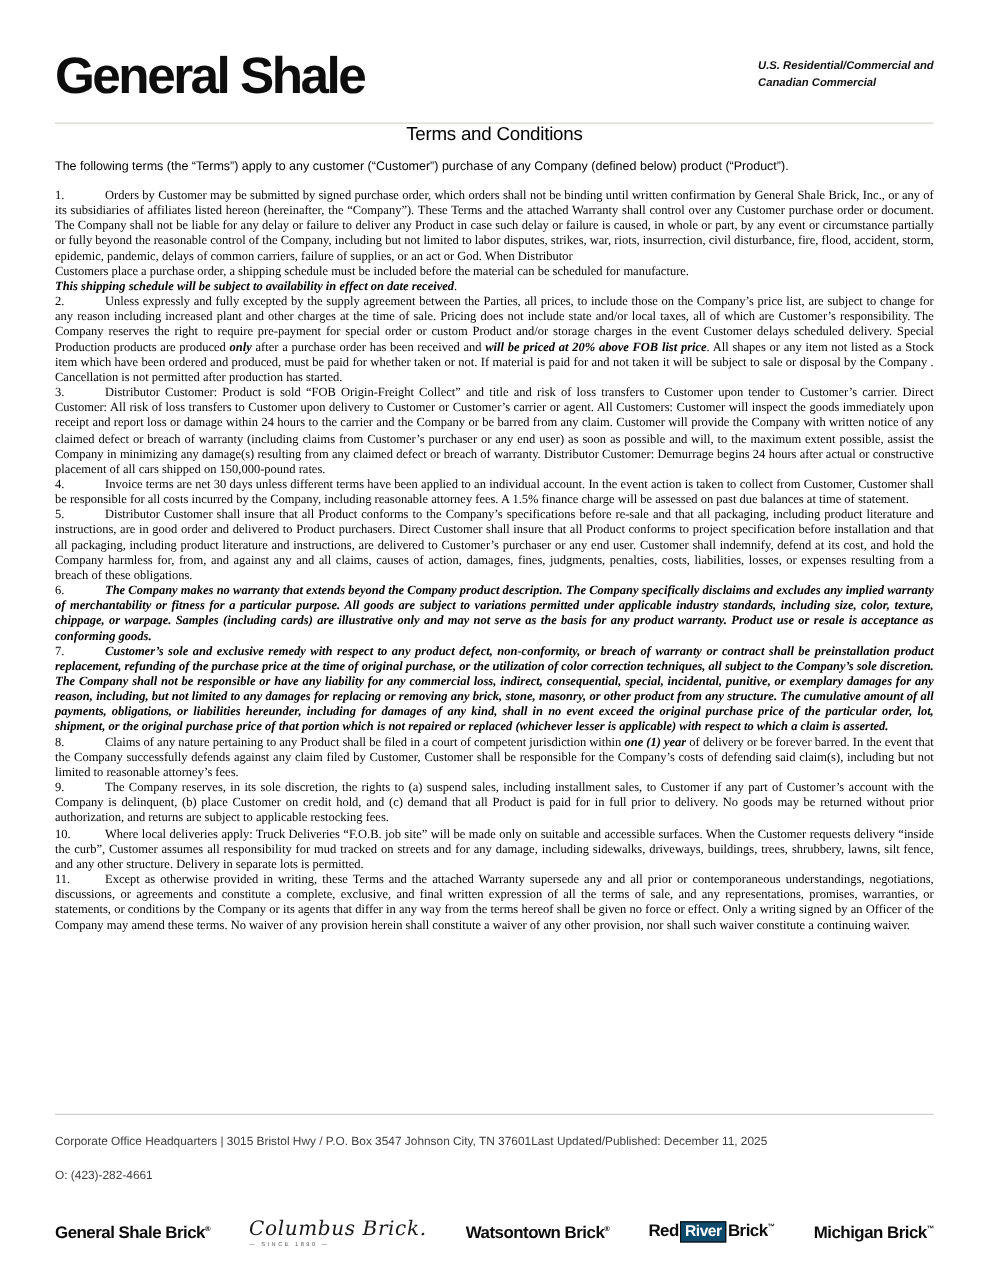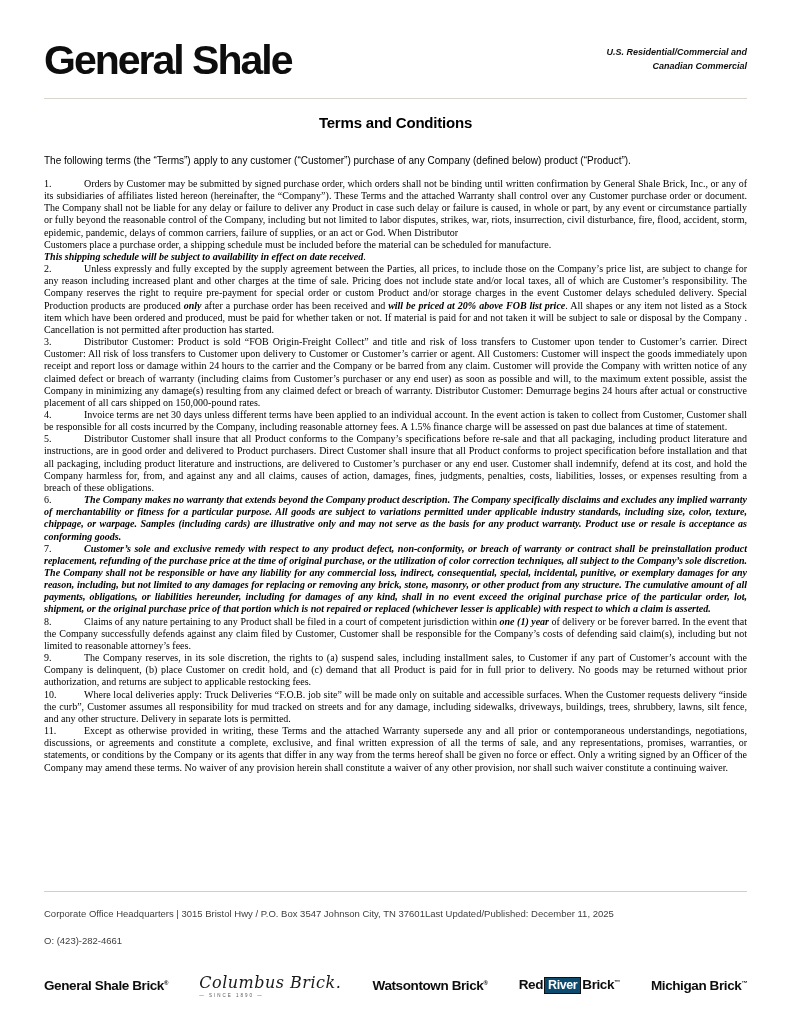--- a/index.html
+++ b/index.html
@@ -14,26 +14,26 @@
     padding: 30px 44px 26px 44px;
     display: flex; flex-direction: column;
     overflow: hidden;
   }
   .header-row { display: flex; justify-content: space-between; align-items: flex-start; gap: 44px; }
   .logo {
     font-size: 41px; font-weight: bold; letter-spacing: -2px;
     line-height: 1; margin-top: 10px; color: #0d0d0d;
   }
   .region {
-    text-align: right; font-size: 9px; font-weight: bold; font-style: italic;
+    font-size: 9px; font-weight: bold; font-style: italic;
     line-height: 1.55; margin-top: 16px; color: #111;
   }
   .rule { border: none; border-top: 1px solid #d9d6cf; margin: 17px 0 0 0; width: 100%; }
-  .title { text-align: center; font-size: 15px; font-weight: bold; margin-top: 15px; letter-spacing: -0.2px; }
-  .intro { font-size: 10px; margin-top: 24px; line-height: 12px; }
+  .title { text-align: center; font-size: 15px; font-weight: normal; letter-spacing: -0.2px; }
+  .intro { font-size: 10px; margin-top: 12px; line-height: 12px; }
   .paras { margin-top: 11px; font-size: 10px; }
   .para { margin: 0; text-align: justify; line-height: 12.15px; font-family: Liberation Serif, serif; }
   .pnum { display: inline-block; width: 40px; }
   .bi { font-weight: bold; font-style: italic; }
   .spacer { flex: 1 1 auto; }
   .foot-rule { border: none; border-top: 1px solid #cfcfcf; margin: 0; width: 100%; }
   .footer-row {
     display: flex; 
     font-size: 9.5px; color: #3d3d3d; margin-top: 16px; line-height: 1.2;
   }

